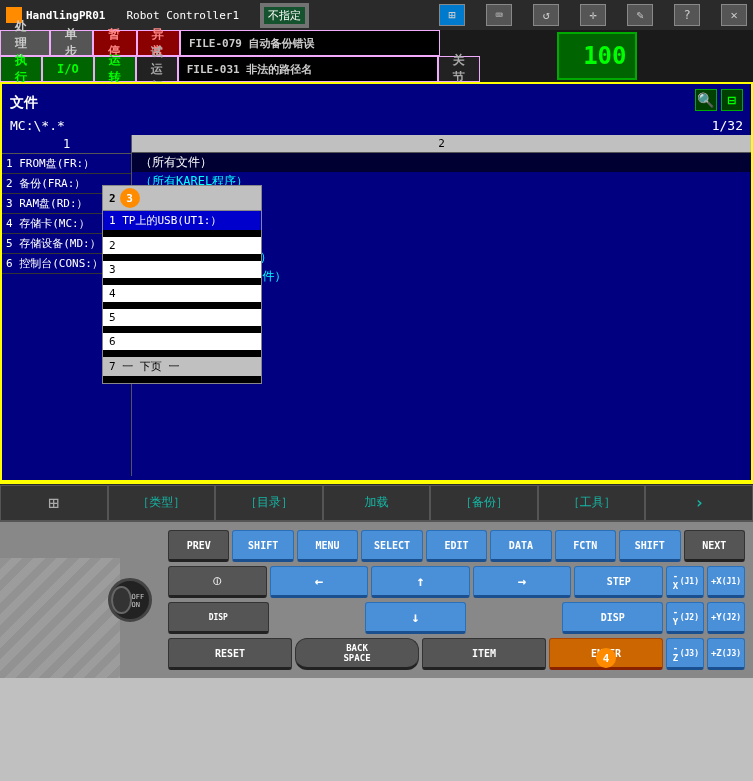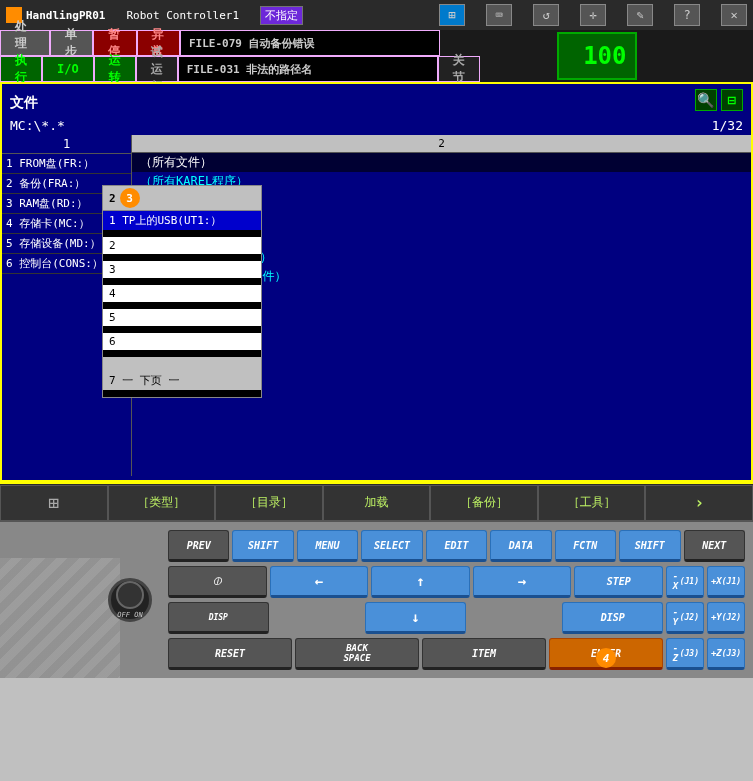--- a/index.html
+++ b/index.html
@@ -34,22 +34,22 @@
       background: #ff8c00;
       display: inline-block;
     }
     .top-bar-title {
       color: #fff;
       font-size: 11px;
     }
     .top-bar-dropdown {
       color: #fff;
       font-size: 11px;
-      background: #6d28d9;
-      border: 1px solid #737373;
+      background: #14532d;
+      border: 4px solid #737373;
       padding: 1px 4px;
       cursor: pointer;
     }
     .top-bar-spacer { flex: 1; }
     .top-bar-btn {
       width: 26px; height: 22px;
       background: #555;
       border: 1px solid #888;
       display: flex; align-items: center; justify-content: center;
       cursor: pointer;
@@ -235,21 +235,21 @@
       text-align: center;
     }
     .dropdown-item {
       font-size: 11px;
       padding: 2px 6px;
       cursor: pointer;
       border-bottom: 7px solid #000000;
       white-space: nowrap;
     }
     .dropdown-item.white-bg { background: #fff; color: #000; }
-    .dropdown-item.grey-bg { background: #c0c0c0; color: #000; margin-top: 14px; }
+    .dropdown-item.grey-bg { background: #c0c0c0; color: #000; }
     .dropdown-item.highlight-blue { background: #0000cc; color: #fff; }
     .badge-3 {
       display: inline-flex;
       align-items: center;
       justify-content: center;
       width: 20px; height: 20px;
       background: #ff8c00;
       color: #fff;
       border-radius: 50%;
       font-size: 11px;
@@ -276,21 +276,21 @@
       display: flex;
       align-items: center;
       border-top: 2px solid #ffff00;
       border-bottom: 1px solid #555;
     }
     .toolbar-btn {
       flex: 1;
       height: 36px;
       background: #333;
       border: 1px solid #555;
-      color: #bef264;
+      color: #14b8a6;
       font-size: 12px;
       display: flex;
       align-items: center;
       justify-content: center;
       cursor: pointer;
     }
     .toolbar-btn.grid-icon {
       font-size: 18px;
       color: #aaa;
     }
@@ -305,27 +305,26 @@
       padding: 8px;
       display: flex;
       gap: 8px;
     }
     .off-on-btn {
       width: 44px; height: 44px;
       background: #222;
       border-radius: 50%;
       border: 3px solid #444;
       display: flex;
-      flex-direction: column;
+      flex-direction: row;
       align-items: center;
       justify-content: flex-start;
       color: #ccc;
       font-size: 8px;
       cursor: pointer;
-      font-style: italic;
     }
     .off-on-btn .inner {
       width: 28px; height: 28px;
       background: #333;
       border-radius: 50%;
       border: 2px solid #666;
     }
 
     .keyboard-main {
       flex: 1;
@@ -515,21 +514,21 @@
 
   <div style="position:absolute;left:0;bottom:0;width:120px;height:120px;background:repeating-linear-gradient(135deg,#999 0,#999 8px,#aaa 8px,#aaa 16px);opacity:0.6;z-index:0;"></div>
 
   <div style="position:relative;z-index:1;display:flex;flex-direction:column;align-items:center;justify-content:center;padding:0 8px 0 100px;gap:4px;">
     <div class="off-on-btn">
       <div class="inner"></div>
       <span style="font-size:7px;color:#ccc;margin-top:2px;">OFF ON</span>
     </div>
   </div>
 
-  <div class="keyboard-main" style="position:relative;z-index:1;font-style:italic;">
+  <div class="keyboard-main" style="position:relative;z-index:1;">
 
     <div class="key-row">
       <div class="key grey-key">PREV</div>
       <div class="key">SHIFT</div>
       <div class="key">MENU</div>
       <div class="key">SELECT</div>
       <div class="key">EDIT</div>
       <div class="key">DATA</div>
       <div class="key">FCTN</div>
       <div class="key">SHIFT</div>
@@ -553,21 +552,21 @@
       <div style="flex:1;"></div>
       <div class="key arrow-key">↓</div>
       <div style="flex:1;"></div>
       <div class="key">DISP</div>
       <div class="key axis-key" style="font-size:9px;">-Y<br><span style="font-size:8px;">(J2)</span></div>
       <div class="key axis-key" style="font-size:9px;">+Y<br><span style="font-size:8px;">(J2)</span></div>
     </div>
 
     <div class="key-row">
       <div class="key grey-key">RESET</div>
-      <div class="key grey-key small-text" style="font-size:9px;">BACK<br>SPACE</div>
+      <div class="key grey-key small-text" style="font-size:9px;border-radius:12px;">BACK<br>SPACE</div>
       <div class="key grey-key">ITEM</div>
       <div class="key-wrapper" style="flex:1;position:relative;">
         <div class="key orange-key full">ENTER</div>
         <span class="badge-4">4</span>
       </div>
       <div class="key axis-key" style="font-size:9px;">-Z<br><span style="font-size:8px;">(J3)</span></div>
       <div class="key axis-key" style="font-size:9px;">+Z<br><span style="font-size:8px;">(J3)</span></div>
     </div>
   </div>
 </div>

